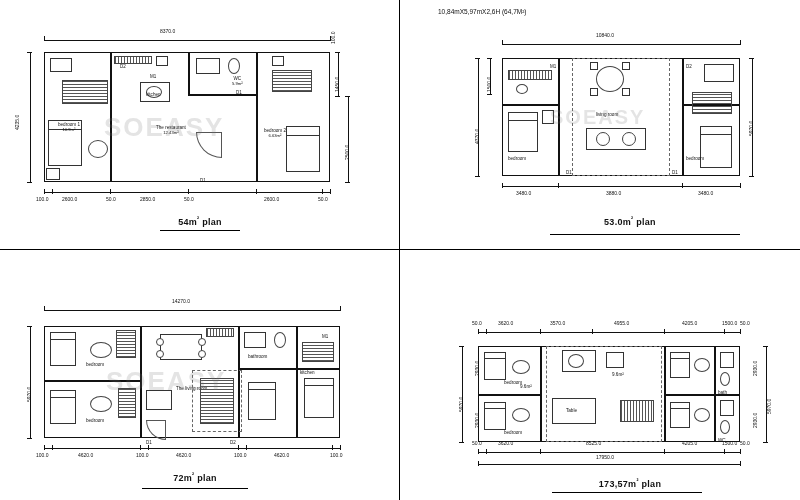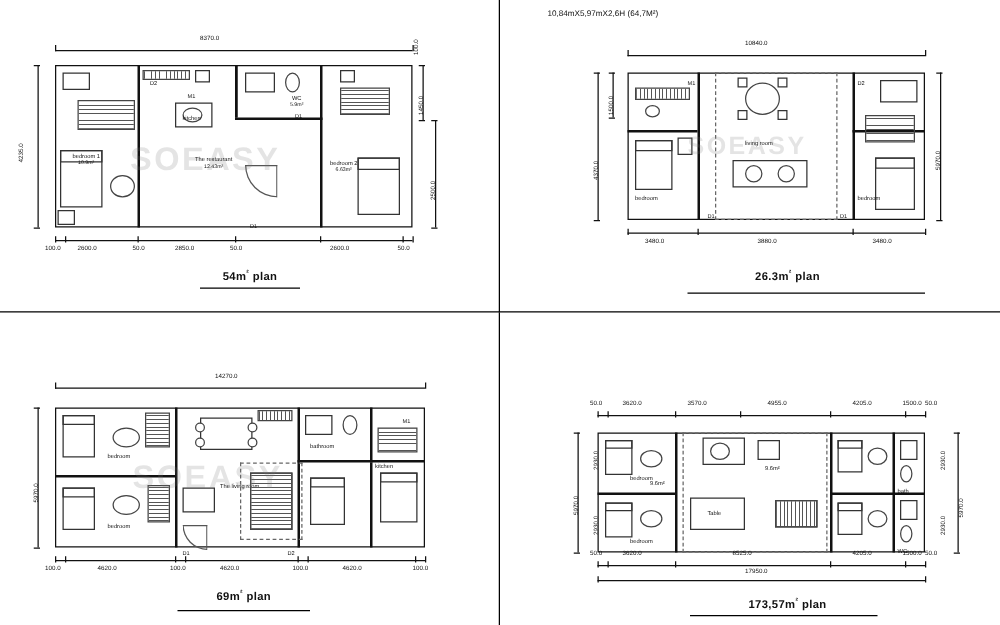--- a/index.html
+++ b/index.html
@@ -205,21 +205,21 @@
     <div class="tick" style="left:158px;top:183px;"></div>
     <div class="tick" style="left:282px;top:183px;"></div>
     <div class="tick" style="left:340px;top:183px;"></div>
     <div class="dim" style="left:116px;top:190px;">3480.0</div>
     <div class="dim" style="left:206px;top:190px;">3880.0</div>
     <div class="dim" style="left:298px;top:190px;">3480.0</div>
 
     <div class="wm wm-s" style="left:150px;top:106px;">SOEASY</div>
 
     <div class="caption" style="left:160px;top:216px;width:140px;">
-      <span>26.3m</span><span class="sup">²</span><span> plan</span>
+      <span>53.0m</span><span class="sup">²</span><span> plan</span>
     </div>
     <div class="cap-rule" style="left:150px;top:234px;width:190px;"></div>
   </div>
 
   <div class="quad q-bl">
     <div class="dimline" style="left:44px;top:60px;width:296px;"></div>
     <div class="tick" style="left:44px;top:56px;"></div>
     <div class="tick" style="left:340px;top:56px;"></div>
     <div class="dim" style="left:172px;top:48px;">14270.0</div>
 
@@ -288,21 +288,21 @@
     <div class="dim" style="left:78px;top:202px;">4620.0</div>
     <div class="dim" style="left:136px;top:202px;">100.0</div>
     <div class="dim" style="left:176px;top:202px;">4620.0</div>
     <div class="dim" style="left:234px;top:202px;">100.0</div>
     <div class="dim" style="left:274px;top:202px;">4620.0</div>
     <div class="dim" style="left:330px;top:202px;">100.0</div>
 
     <div class="wm" style="left:106px;top:116px;">SOEASY</div>
 
     <div class="caption" style="left:130px;top:222px;width:130px;">
-      <span>69m</span><span class="sup">²</span><span> plan</span>
+      <span>72m</span><span class="sup">²</span><span> plan</span>
     </div>
     <div class="cap-rule" style="left:142px;top:238px;width:106px;"></div>
   </div>
 
   <div class="quad q-br">
     <div class="dimline" style="left:78px;top:82px;width:262px;"></div>
     <div class="tick" style="left:78px;top:79px;"></div>
     <div class="tick" style="left:86px;top:79px;"></div>
     <div class="tick" style="left:140px;top:79px;"></div>
     <div class="tick" style="left:192px;top:79px;"></div>

